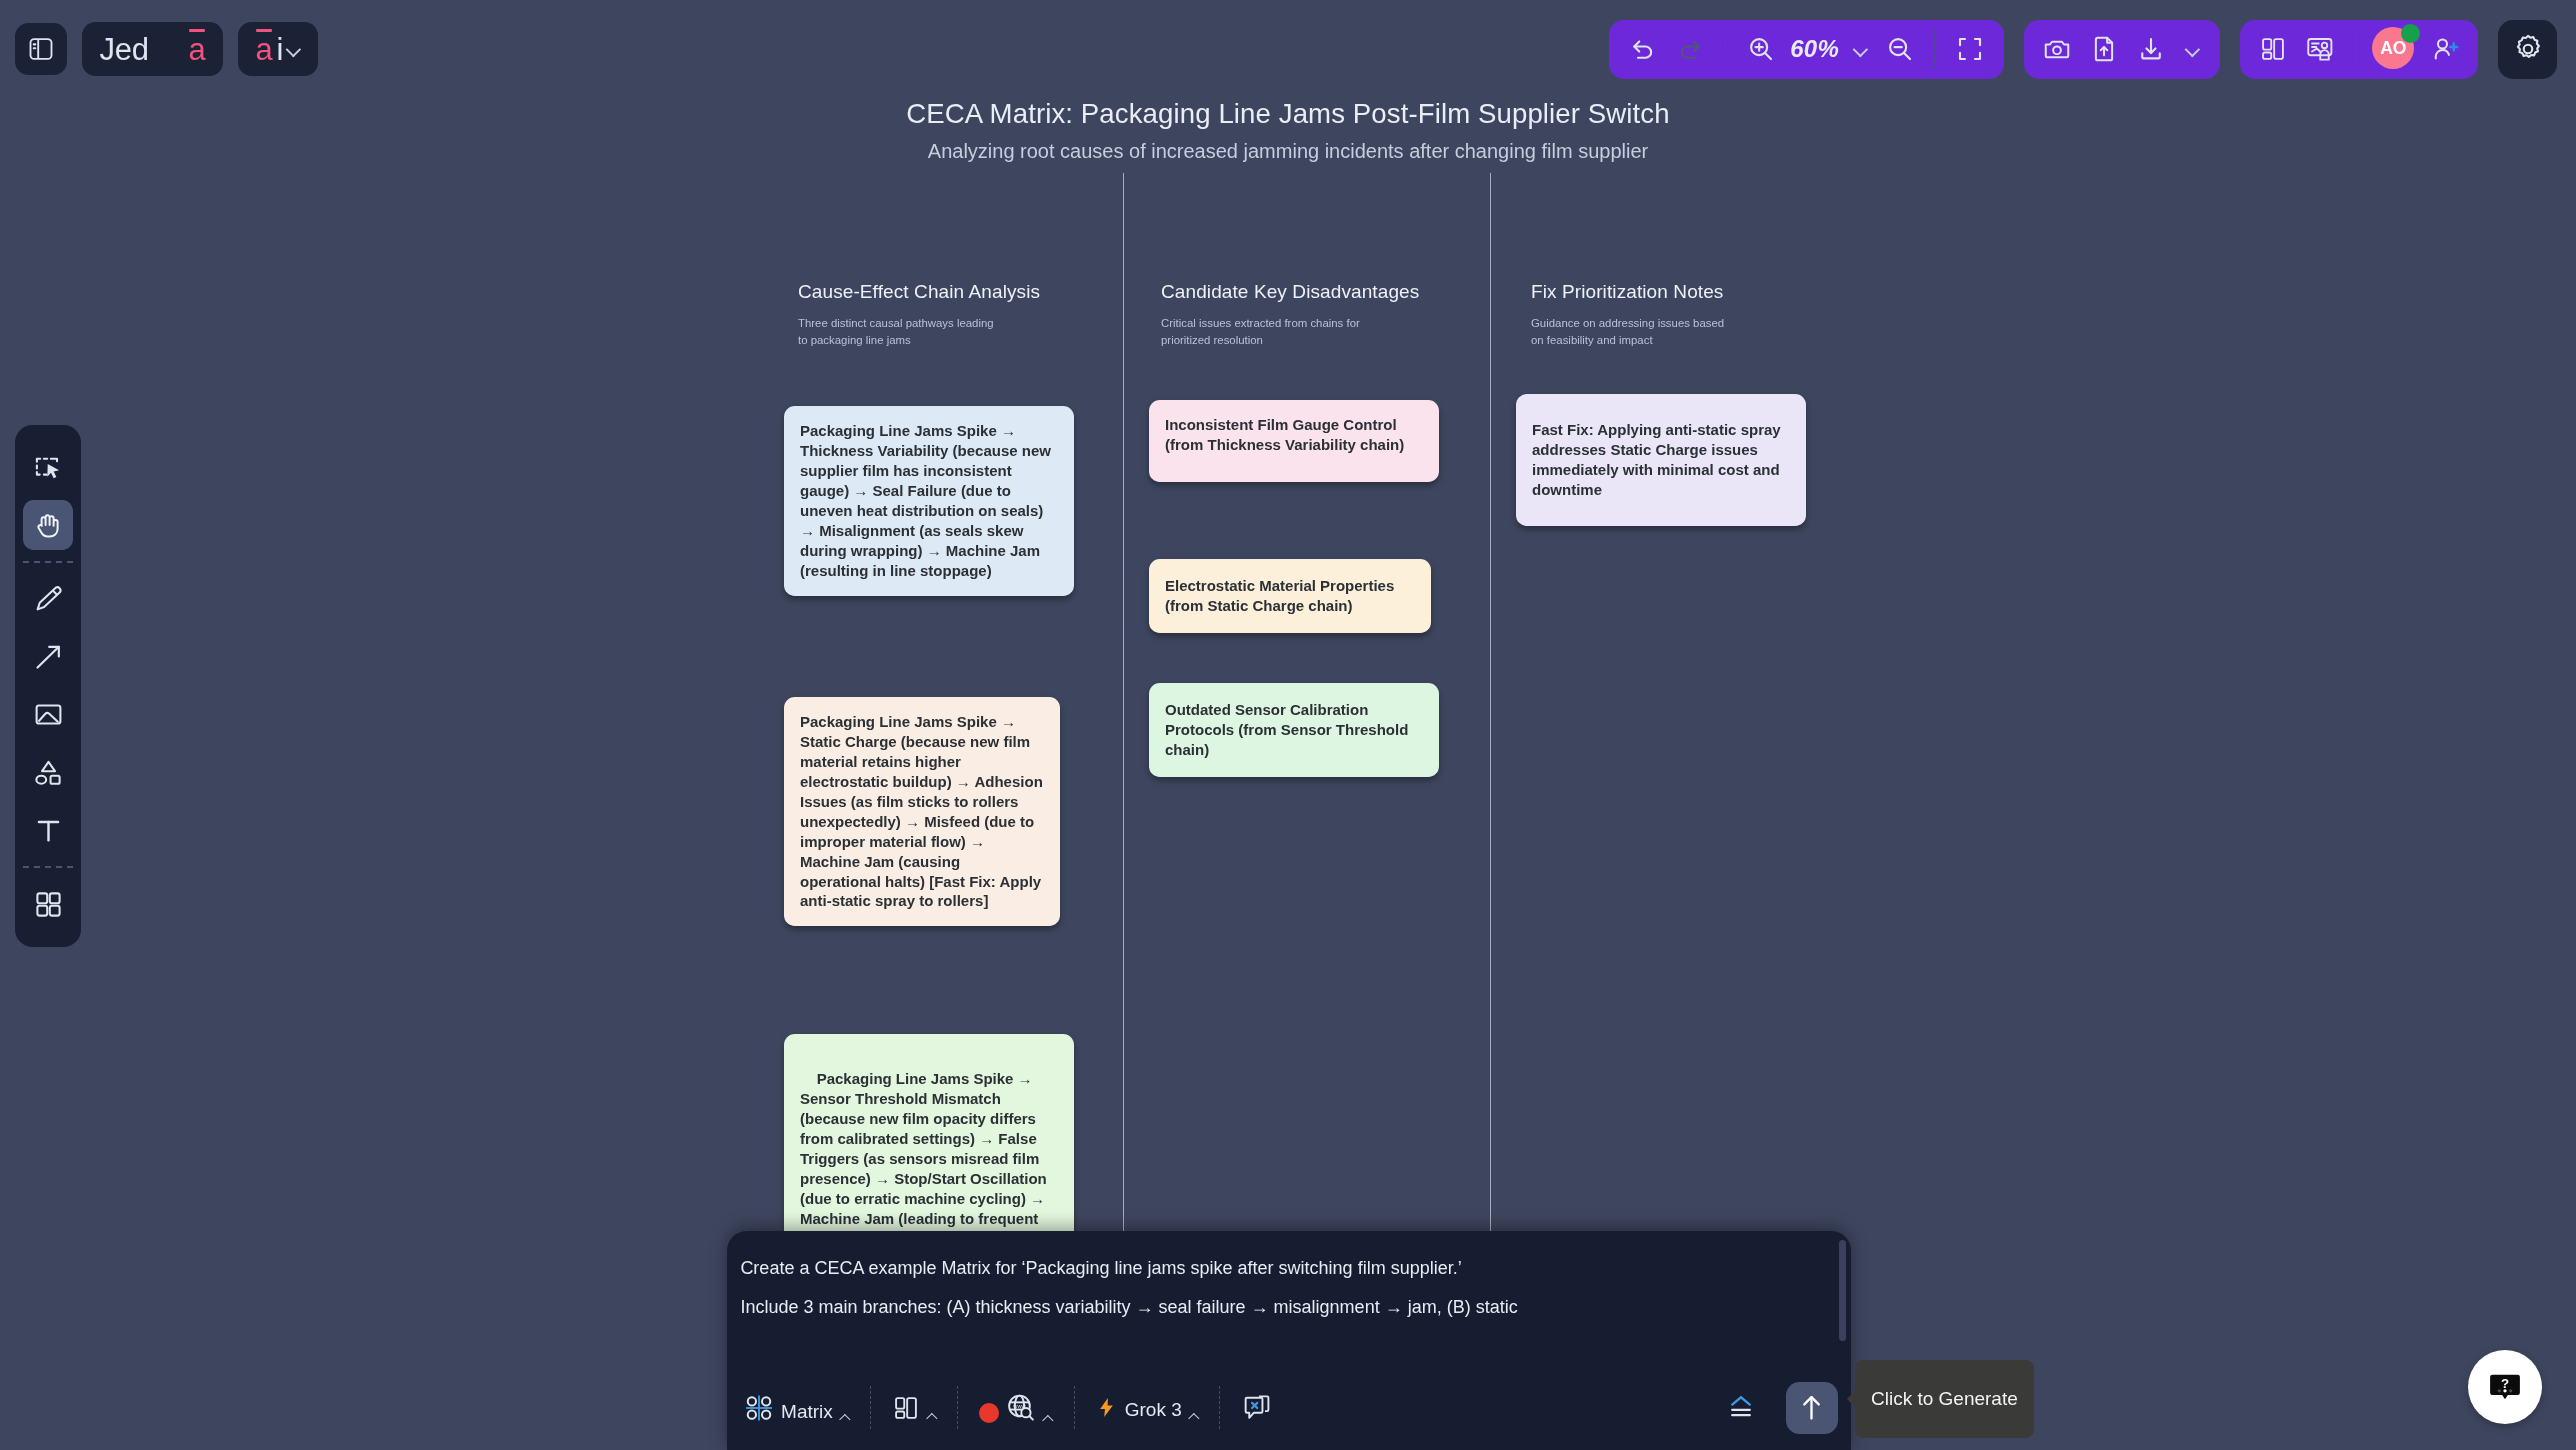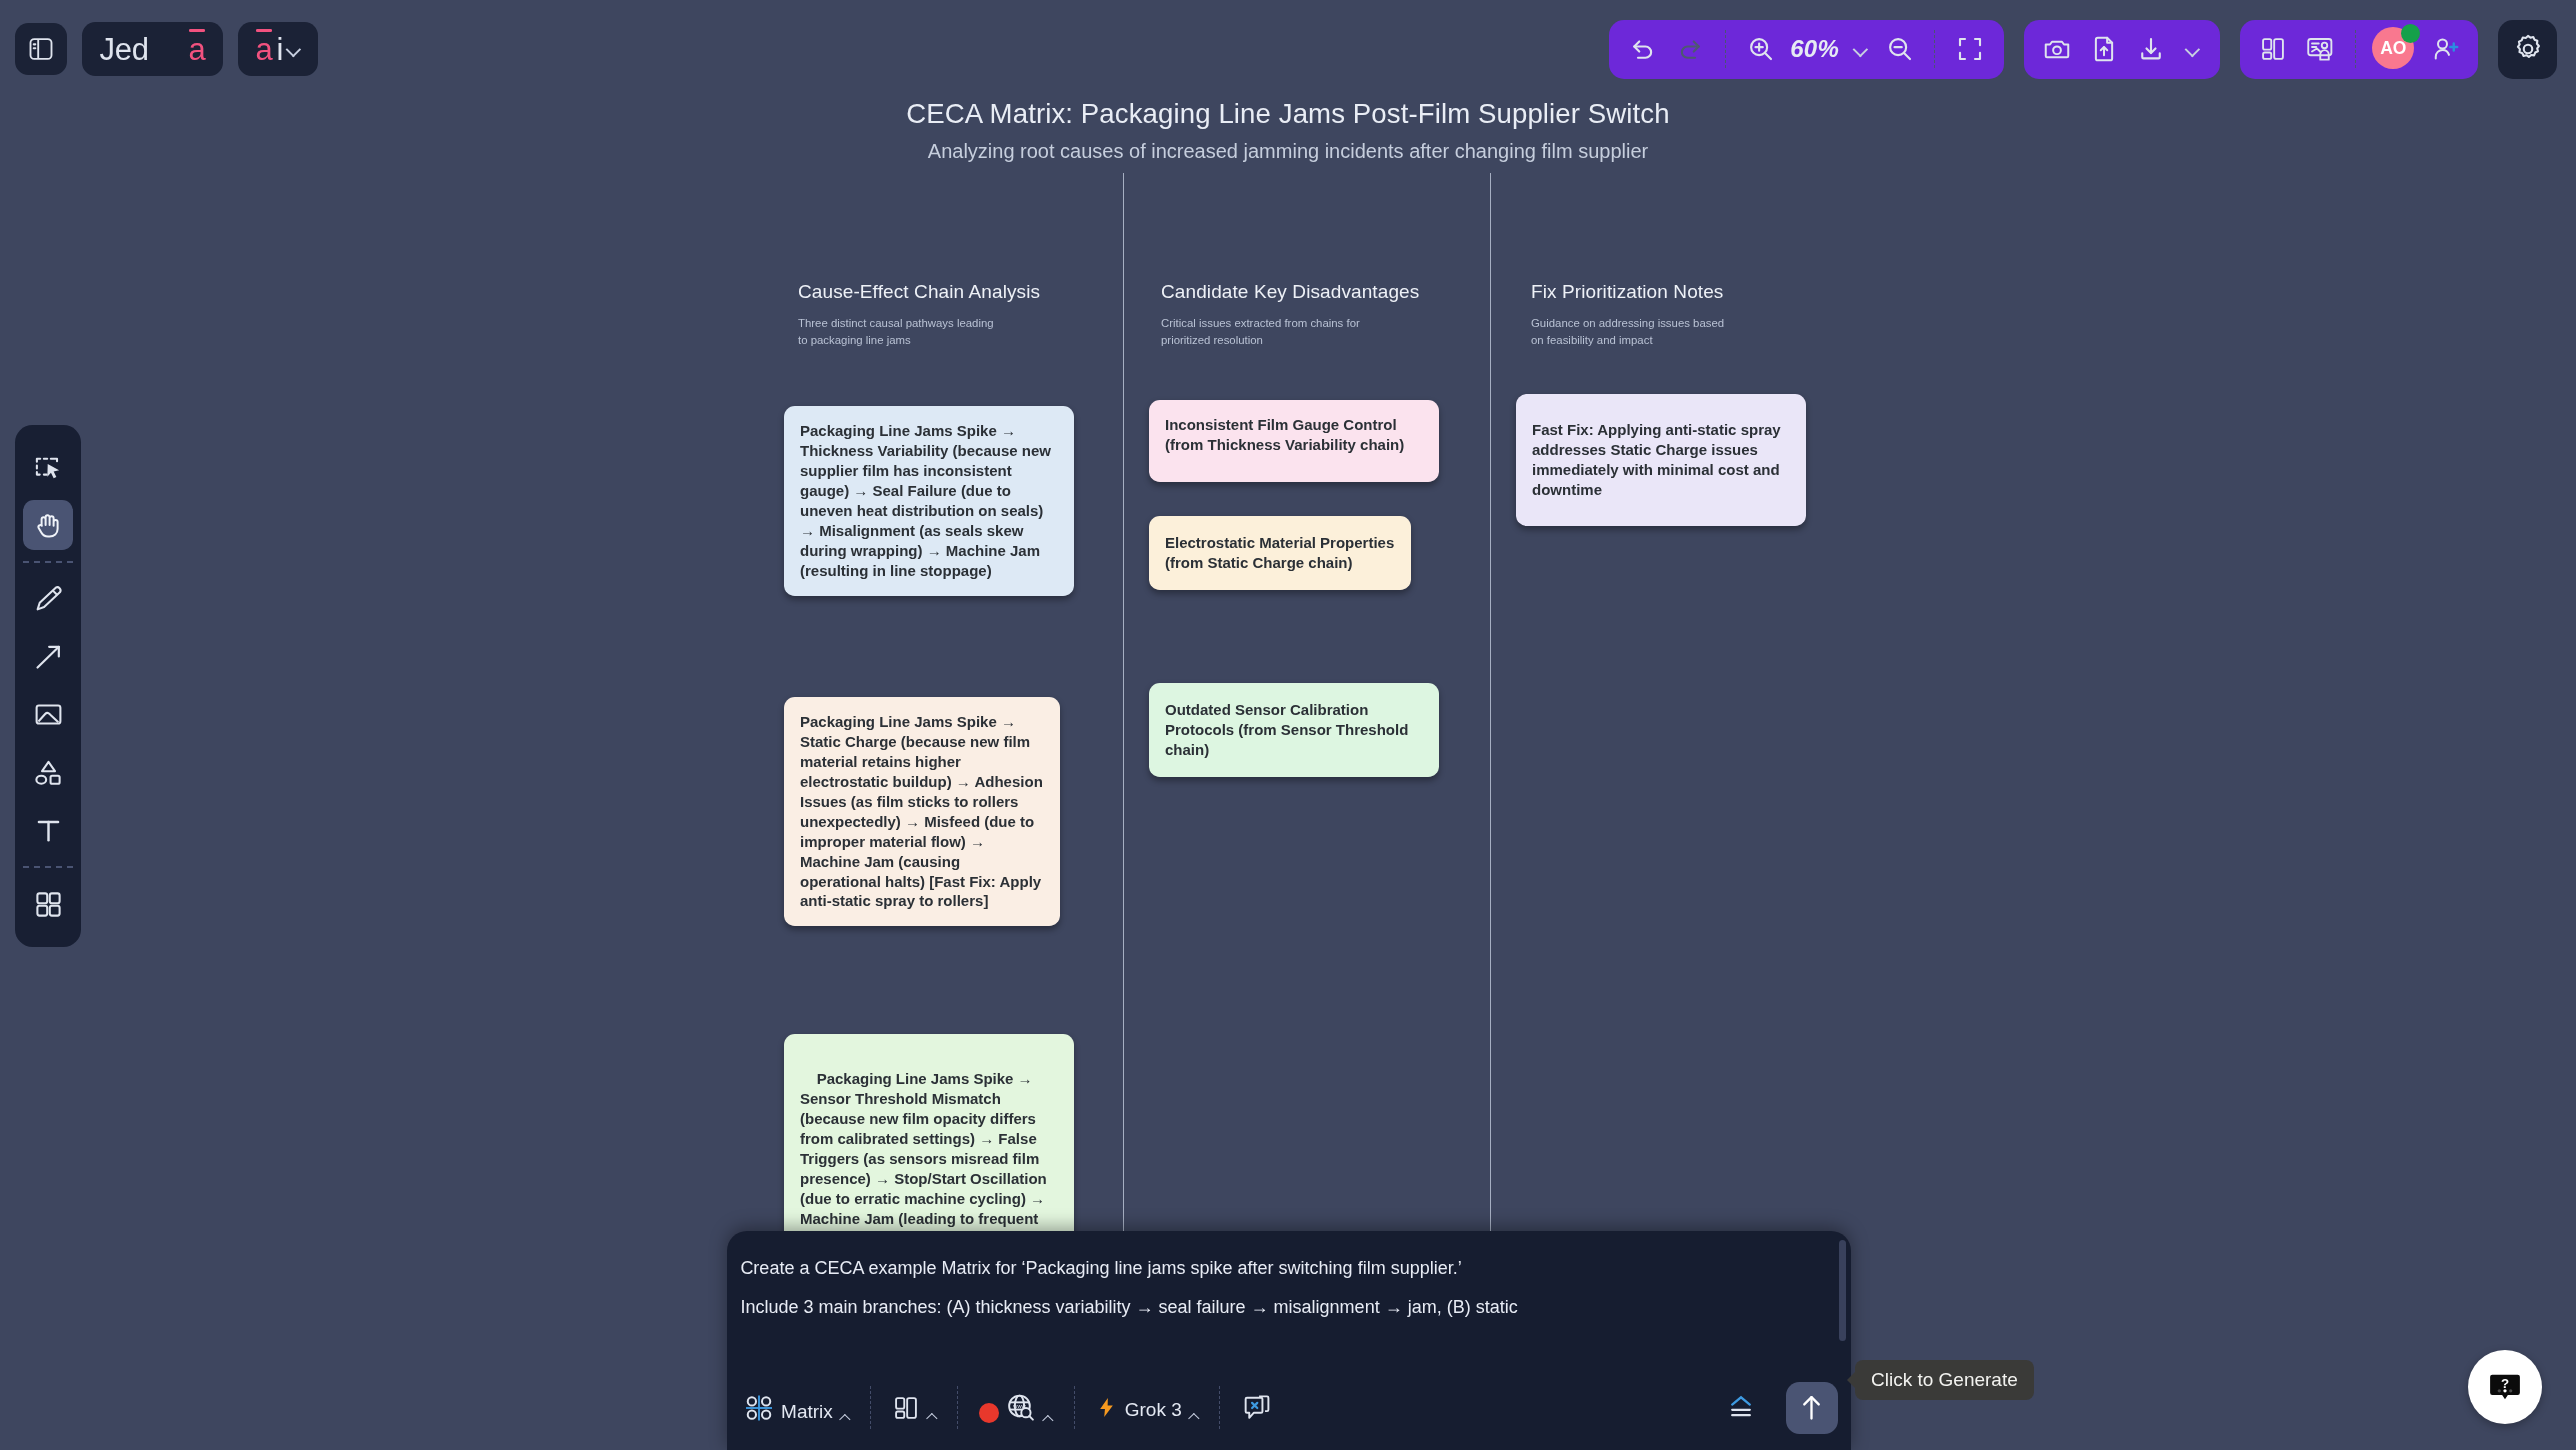--- a/index.html
+++ b/index.html
@@ -141,21 +141,21 @@
     color: #e3e8f2; font-size: 19px;
   }
   .pb-dash { width: 0; height: 43px; border-left: 1.3px dashed #434c69; margin: 0 10.8px; }
   .send-btn {
     width: 52px; height: 52px; border-radius: 13.4px; background: #4a5473;
     display: flex; align-items: center; justify-content: center; cursor: pointer;
   }
   .tooltip {
     position: absolute; left: 1855px; top: 1360px;
     background: #3a3a38; color: #f3f3f0;
-    font-size: 19px; padding: 9px 16px; border-radius: 8px;
+    font-size: 19px; padding: 28px 16px; border-radius: 8px;
     white-space: nowrap;
   }
   .tooltip::before {
     content: ""; position: absolute; left: -8px; top: 50%; margin-top: -8px;
     border: 8px solid transparent; border-right-color: #3a3a38; border-left: 0;
   }
   .help-btn {
     position: absolute; right: 34px; bottom: 27px;
     width: 74px; height: 74px; border-radius: 50%; background: #fff;
     display: flex; align-items: center; justify-content: center; cursor: pointer;
@@ -385,21 +385,21 @@
 
   <div class="col" style="left:1161px; top:183px;">
     <div class="col-head">Candidate Key Disadvantages</div>
     <div class="col-desc">Critical issues extracted from chains for prioritized resolution</div>
   </div>
 
   <div class="card" style="left: 1149px; top: 302px; width: 290px; height: 82px; background: rgb(251, 227, 238);">
     <span>Inconsistent Film Gauge Control (from Thickness Variability chain)</span>
   </div>
 
-  <div class="card" style="left: 1149px; top: 418px; width: 262px; height: 74px; display: flex; align-items: center; background: rgb(252, 240, 218);">
+  <div class="card" style="left: 1149px; top: 461px; width: 282px; height: 74px; display: flex; align-items: center; background: rgb(252, 240, 218);">
     <span>Electrostatic Material Properties (from Static Charge chain)</span>
   </div>
 
   <div class="card" style="left: 1149px; top: 585px; width: 290px; height: 94px; display: flex; align-items: center; background: rgb(221, 246, 225);">
     <span>Outdated Sensor Calibration Protocols (from Sensor Threshold chain)</span>
   </div>
 
   <div class="col" style="left:1531px; top:183px;">
     <div class="col-head">Fix Prioritization Notes</div>
     <div class="col-desc">Guidance on addressing issues based on feasibility and impact</div>

